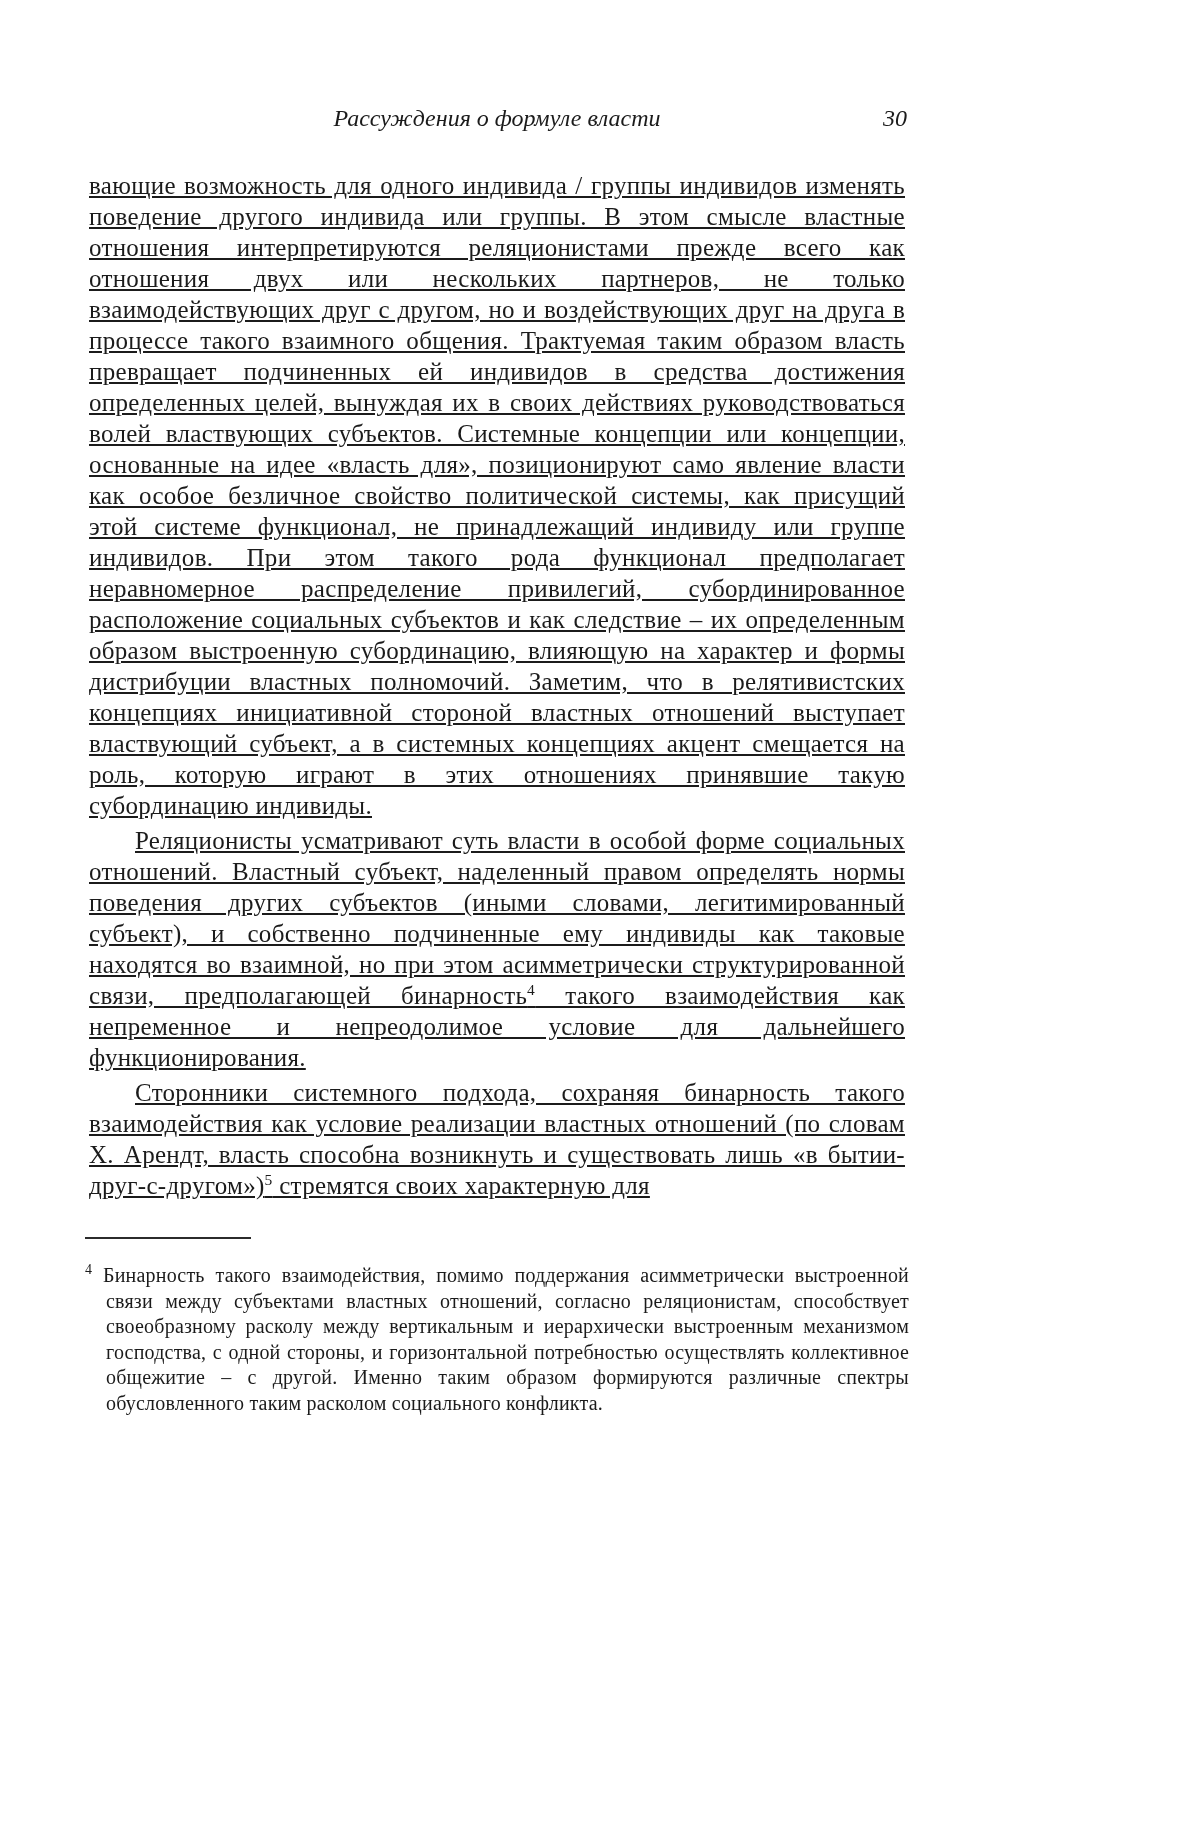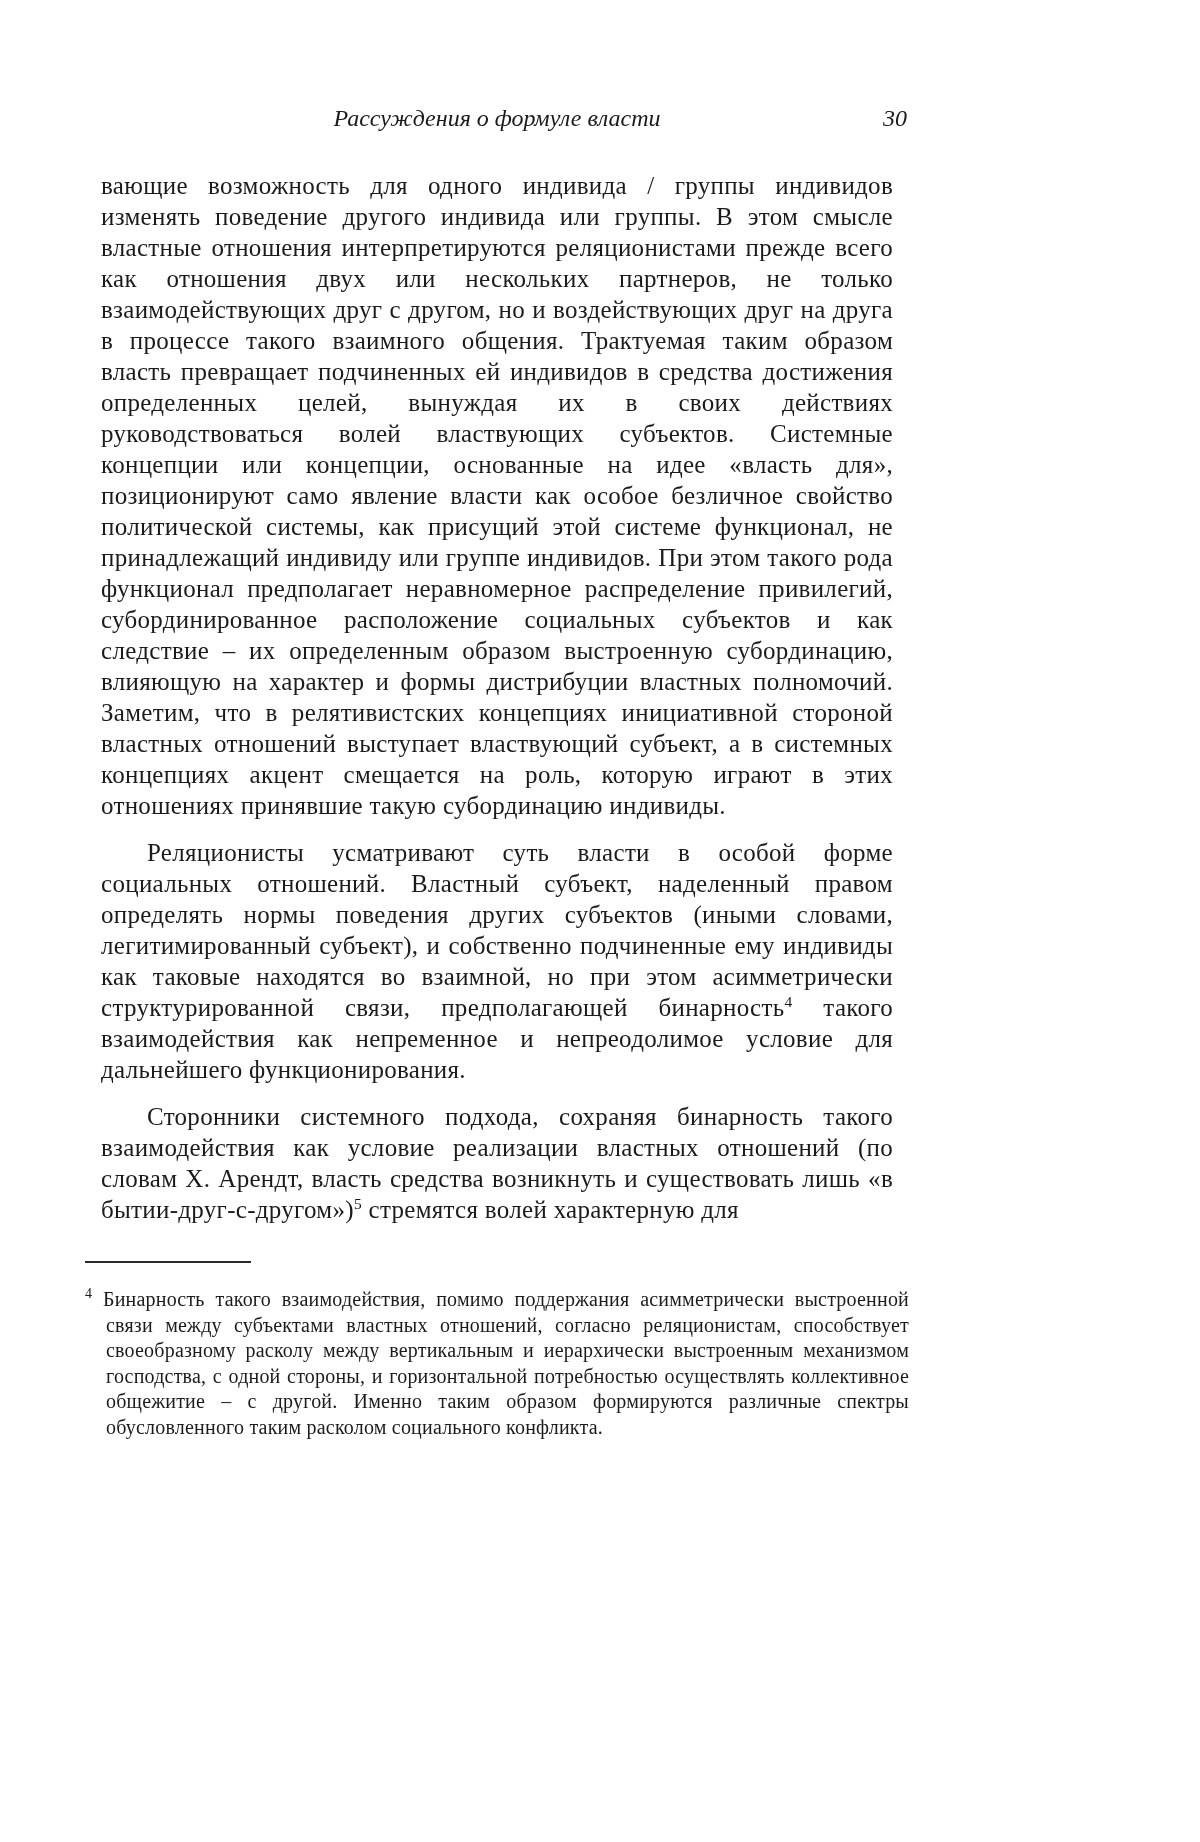--- a/index.html
+++ b/index.html
@@ -40,21 +40,21 @@
   }
 
   .body-text {
     font-size: 25px;
     line-height: 31px;
     text-align: justify;
     letter-spacing: 0.3px;
     hyphens: auto;
     -webkit-hyphens: auto;
   }
-  .para { margin: 16px; }
+  .para { margin: 4px; text-decoration: underline; }
   .para.indent { text-indent: 46px; }
 
   sup.ref {
     font-size: 62%;
     line-height: 0;
     vertical-align: super;
   }
 
   .fn-sep {
     width: 166px;
@@ -93,21 +93,21 @@
     <header class="running-head">
       <span class="head-title">Рассуждения о формуле власти</span>
       <span class="page-num">30</span>
     </header>
 
     <main class="body-text">
       <p class="para"><span>вающие возможность для одного индивида / группы индивидов изменять поведение другого индивида или группы. В этом смысле властные отношения интерпретируются реляционистами прежде всего как отношения двух или нескольких партнеров, не только взаимодействующих друг с другом, но и воздействующих друг на друга в процессе такого взаимного общения. Трактуемая таким образом власть превращает подчиненных ей индивидов в средства достижения определенных целей, вынуждая их в своих действиях руководствоваться волей властвующих субъектов. Системные концепции или концепции, основанные на идее «власть для», позиционируют само явление власти как особое безличное свойство политической системы, как присущий этой системе функционал, не принадлежащий индивиду или группе индивидов. При этом такого рода функционал предполагает неравномерное распределение привилегий, субординированное расположение социальных субъектов и как следствие – их определенным образом выстроенную субординацию, влияющую на характер и формы дистрибуции властных полномочий. Заметим, что в релятивистских концепциях инициативной стороной властных отношений выступает властвующий субъект, а в системных концепциях акцент смещается на роль, которую играют в этих отношениях принявшие такую субординацию индивиды.</span></p>
 
       <p class="para indent"><span>Реляционисты усматривают суть власти в особой форме социальных отношений. Властный субъект, наделенный правом определять нормы поведения других субъектов (иными словами, легитимированный субъект), и собственно подчиненные ему индивиды как таковые находятся во взаимной, но при этом асимметрически структурированной связи, предполагающей бинарность</span><sup class="ref">4</sup><span> такого взаимодействия как непременное и непреодолимое условие для дальнейшего функционирования.</span></p>
 
-      <p class="para indent"><span>Сторонники системного подхода, сохраняя бинарность такого взаимодействия как условие реализации властных отношений (по словам Х. Арендт, власть средства возникнуть и существовать лишь «в бытии-друг-с-другом»)</span><sup class="ref">5</sup><span> стремятся волей характерную для</span></p>
+      <p class="para indent"><span>Сторонники системного подхода, сохраняя бинарность такого взаимодействия как условие реализации властных отношений (по словам Х. Арендт, власть способна возникнуть и существовать лишь «в бытии-друг-с-другом»)</span><sup class="ref">5</sup><span> стремятся своих характерную для</span></p>
     </main>
 
     <hr class="fn-sep">
 
     <section class="footnotes">
       <p class="footnote"><sup class="fn-marker">4</sup><span> Бинарность такого взаимодействия, помимо поддержания асимметрически выстроенной связи между субъектами властных отношений, согласно реляционистам, способствует своеобразному расколу между вертикальным и иерархически выстроенным механизмом господства, с одной стороны, и горизонтальной потребностью осуществлять коллективное общежитие – с другой. Именно таким образом формируются различные спектры обусловленного таким расколом социального конфликта.</span></p>
 
     </section>
 
   </div>

